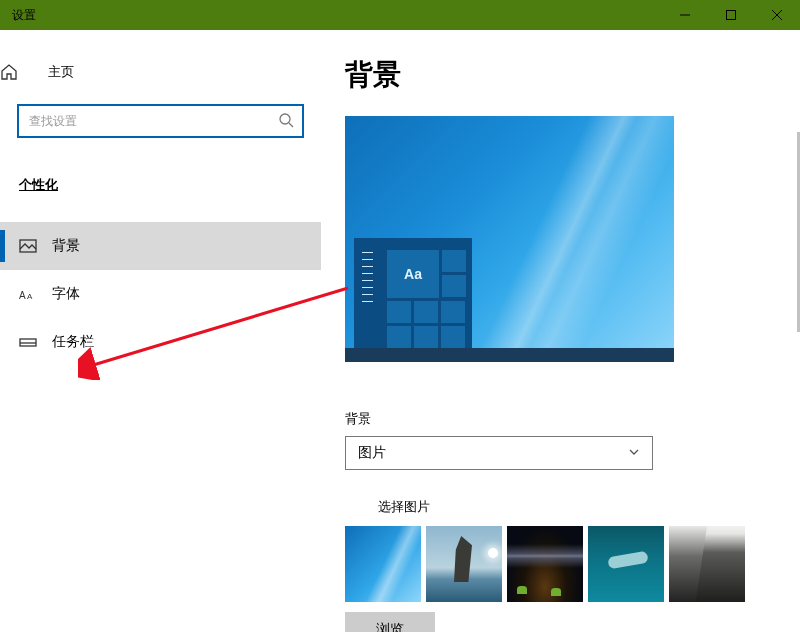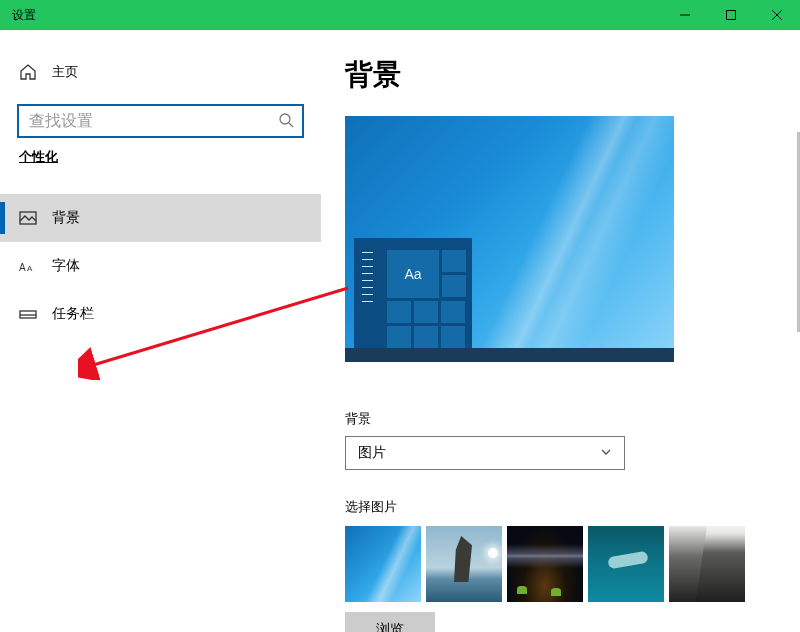--- a/index.html
+++ b/index.html
@@ -14,21 +14,21 @@
     position: relative;
   }
 
   
   .titlebar {
     height: 30px;
     display: flex;
     align-items: center;
     justify-content: space-between;
     padding-left: 12px;
-    background: #22c55e;
+    background: #4d7c0f;
   }
   .titlebar .title { font-size: 12px; }
   .win-controls { display: flex; }
   .win-btn {
     width: 46px; height: 30px;
     display: flex; align-items: center; justify-content: center;
     cursor: pointer;
   }
   .win-btn svg { width: 10px; height: 10px; }
 
@@ -42,48 +42,47 @@
     width: 321px;
     background: #fff;
     border-right: 0;
     display: flex;
     flex-direction: column;
     padding-top: 22px;
   }
   .home-row {
     display: flex; align-items: center;
     height: 40px;
-    padding-left: 19px;
-    gap: 15px;
+    gap: 30px;
     cursor: pointer;
   }
   .home-row .icon-box { width: 18px; height: 18px; display:flex; align-items:center; justify-content:center; }
 
   .search-wrap { padding: 12px 17px 0 17px; }
   .search-box {
     height: 34px;
     border: 2px solid #0063b1;
     background: #fff;
     display: flex; align-items: center;
     padding: 0 8px 0 10px;
   }
   .search-box input {
     border: none; outline: none;
     flex: 1;
-    font-size: 16px;
+    font-size: 12px;
     color: #737373;
     background: transparent;
   }
   .search-box input::placeholder { color: #999; }
   .search-box .sicon { color: #777; }
 
   .section-label {
     font-size: 13px;
     font-weight: 600;
-    padding: 10px 0 10px 19px;
+    padding: 38px 0 10px 19px;
     text-decoration: underline;
   }
 
   .nav { margin-top: 18px; }
   .nav-item {
     display: flex; align-items: center;
     height: 48px;
     padding-left: 19px;
     gap: 15px;
     cursor: pointer;
@@ -130,50 +129,51 @@
   .preview-taskbar {
     position: absolute; left:0; right:0; bottom:0; height:14px;
     background: #1a3c5a;
   }
   .preview-start {
     position: absolute;
     left: 9px; bottom: 14px;
     width: 118px; height: 110px;
     background: #0b4d82;
     display: flex;
+    font-weight: bold;
   }
   .preview-start .col1 {
     width: 36px;
     padding: 14px 8px;
     display: flex; flex-direction: column; gap: 6px;
   }
   .preview-start .col1 div { height: 1px; background: #cfe8fb; }
   .preview-start .col2 {
     flex: 1;
     padding: 6px 6px;
     display: flex; flex-direction: column; gap: 3px;
   }
   .tile-row { display:flex; gap:3px; }
   .tile { background:#156aa8; }
   .tile.big { width: 52px; height: 48px; display:flex; align-items:center; justify-content:center; color:#dff2ff; font-size:14px; }
   .tile.sm { width: 24px; height: 22px; }
   .topbar-line { height:3px; background:#156aa8; margin-bottom:3px; width:30px;}
 
   .field-label { font-size: 13px; margin-top: 48px; margin-bottom: 8px; }
   .select {
-    width: 280px; height: 34px;
+    width: 308px; height: 34px;
     border: 1px solid #777;
     display: flex; align-items: center; justify-content: space-between;
     padding: 0 12px;
     cursor: pointer;
     font-size: 14px;
   }
   .select .chev { color:#555; }
 
-  .thumbs-label { font-size: 13px; margin-top: 28px; margin-bottom: 10px; }
+  .thumbs-label { font-size: 13px; margin-top: 28px; margin-bottom: 10px; margin-left: 33px; }
   .thumbs { display: flex; gap: 5px; }
   .thumb {
     width: 76px; height: 76px;
     cursor: pointer;
     position: relative;
   }
   .thumb1 { background: linear-gradient(135deg,#0e6fb8,#2fa6e8 55%,#8fd6fa); }
   .thumb1::after{content:"";position:absolute;inset:0;background:linear-gradient(115deg,transparent 50%,rgba(255,255,255,.45) 62%,transparent 74%);}
   .thumb2 { background: linear-gradient(180deg,#8fb7cf 0%,#b9d3de 55%,#5a8aa5 70%,#2a5b76 100%); }
   .thumb2::before{content:"";position:absolute;left:28px;top:10px;width:18px;height:46px;background:#3a3a36;clip-path:polygon(40% 0,100% 20%,80% 100%,0 100%,10% 30%);}

